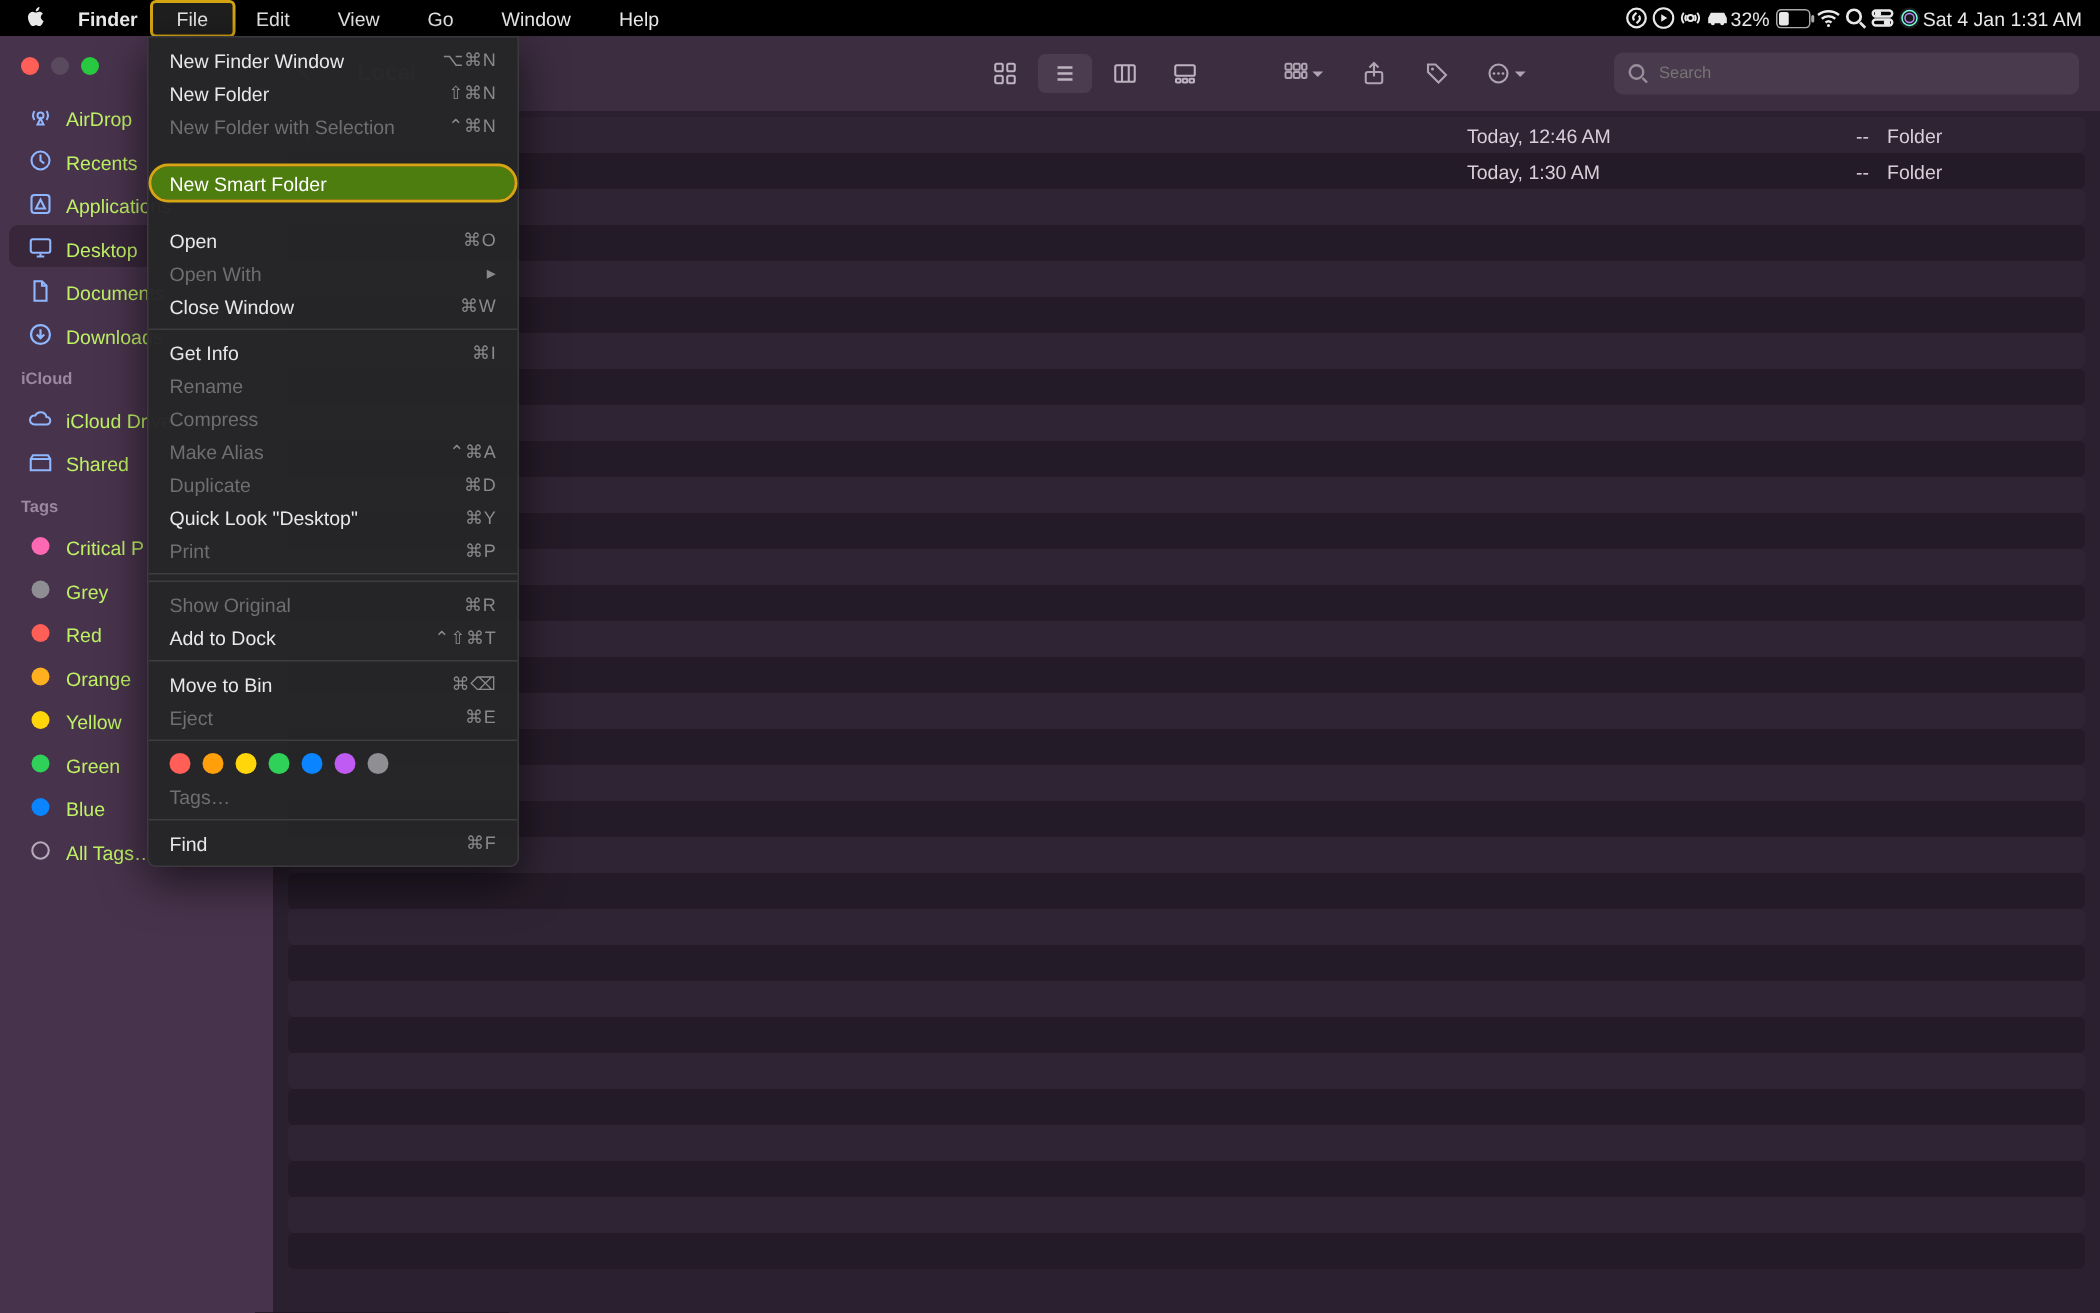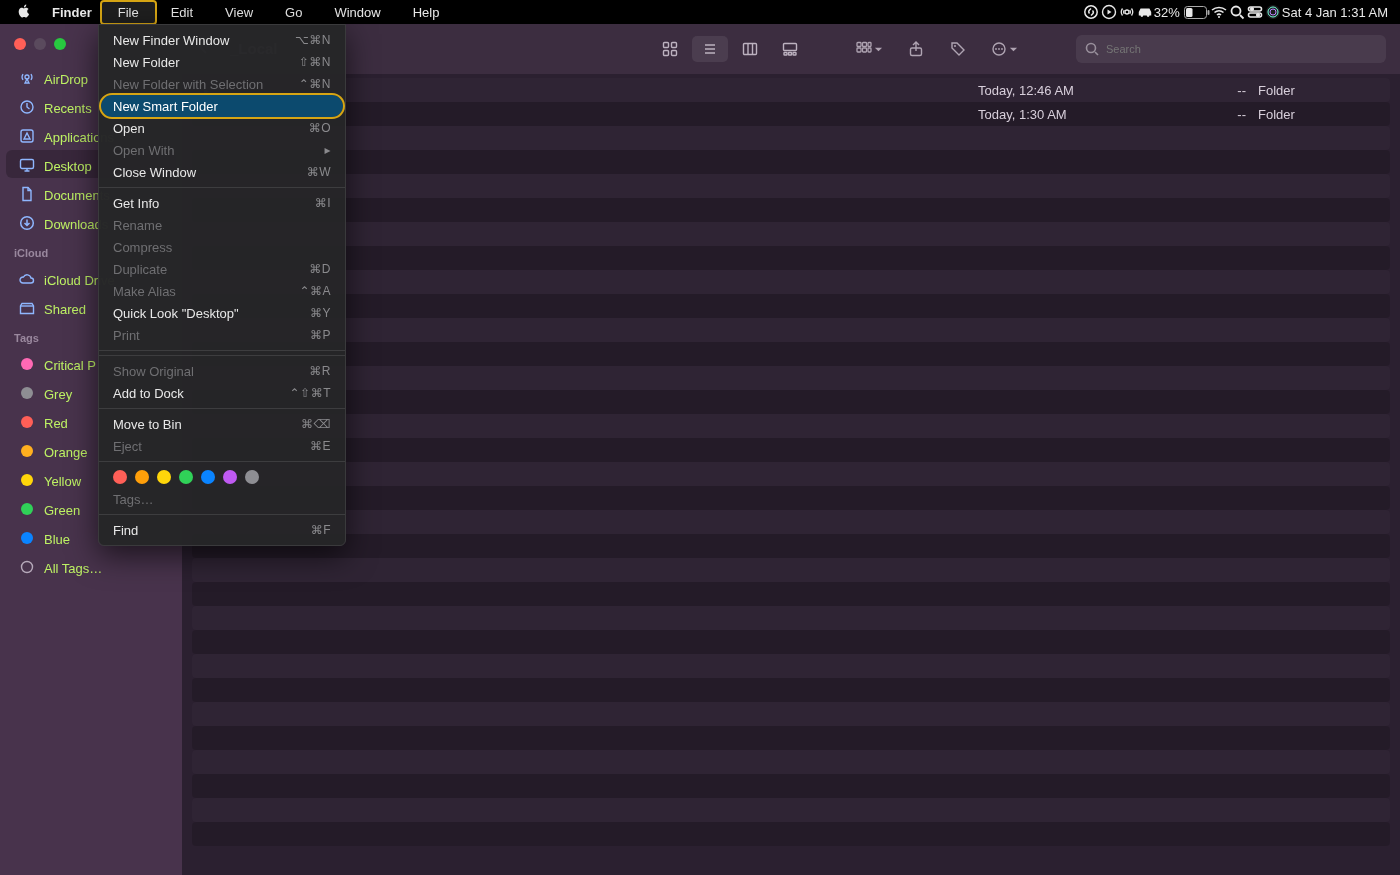--- a/index.html
+++ b/index.html
@@ -57,21 +57,21 @@
   .col-name { flex: 1 1 auto; display:flex; align-items:center; gap:6px; }
   .col-date { width: 230px; }
   .col-size { width: 50px; text-align:right; padding-right: 12px;}
   .col-kind { width: 120px; }
   .disclosure { color:#9b8c9f; font-size:10px; width:10px; }
 
   
   .dropdown { position:absolute; top:24px; left:98px; width:248px; background: rgba(38,38,40,0.98); border:1px solid #3a3a3c; border-radius: 0 0 6px 6px; padding: 4px 0; box-shadow: 0 10px 30px rgba(0,0,0,0.6); font-size:13px; }
   .dd-item { display:flex; align-items:center; justify-content:space-between; padding: 3px 14px; height:22px; color:#e8e8e8; }
   .dd-item.disabled { color:#6f6f72; }
-  .dd-item.highlighted { background:#0c4a6e; color:#fff; outline:2px solid #d6a514; border-radius:12px; margin:0 2px; padding:3px 12px; }
+  .dd-item.highlighted { background:#4d7c0f; color:#fff; outline:2px solid #d6a514; border-radius:12px; margin:16px 2px; padding:3px 12px; }
   .dd-shortcut { color:#8a8a8d; font-size:12px; letter-spacing:0.5px; }
   .dd-item.highlighted .dd-shortcut{ color:#e8e8e8; }
   .dd-sep { height:1px; background:#3d3d3f; margin:4px 0; }
   .dd-colors { display:flex; gap:8px; padding:4px 14px; }
   .dd-color-dot { width:14px; height:14px; border-radius:50%; }
 
   
   .ic { width:16px; height:16px; }
 </style>
 </head>
@@ -462,26 +462,26 @@
     </div>
     <div class="dd-item disabled">
       <span>Rename</span>
       <span class="dd-shortcut"></span>
     </div>
     <div class="dd-item disabled">
       <span>Compress</span>
       <span class="dd-shortcut"></span>
     </div>
     <div class="dd-item disabled">
+      <span>Make Alias</span>
+      <span class="dd-shortcut">⌃⌘A</span>
+    </div>
+    <div class="dd-item disabled">
       <span>Duplicate</span>
       <span class="dd-shortcut">⌘D</span>
-    </div>
-    <div class="dd-item disabled">
-      <span>Make Alias</span>
-      <span class="dd-shortcut">⌃⌘A</span>
     </div>
     <div class="dd-item">
       <span>Quick Look "Desktop"</span>
       <span class="dd-shortcut">⌘Y</span>
     </div>
     <div class="dd-item disabled">
       <span>Print</span>
       <span class="dd-shortcut">⌘P</span>
     </div>
     <div class="dd-sep"></div>

